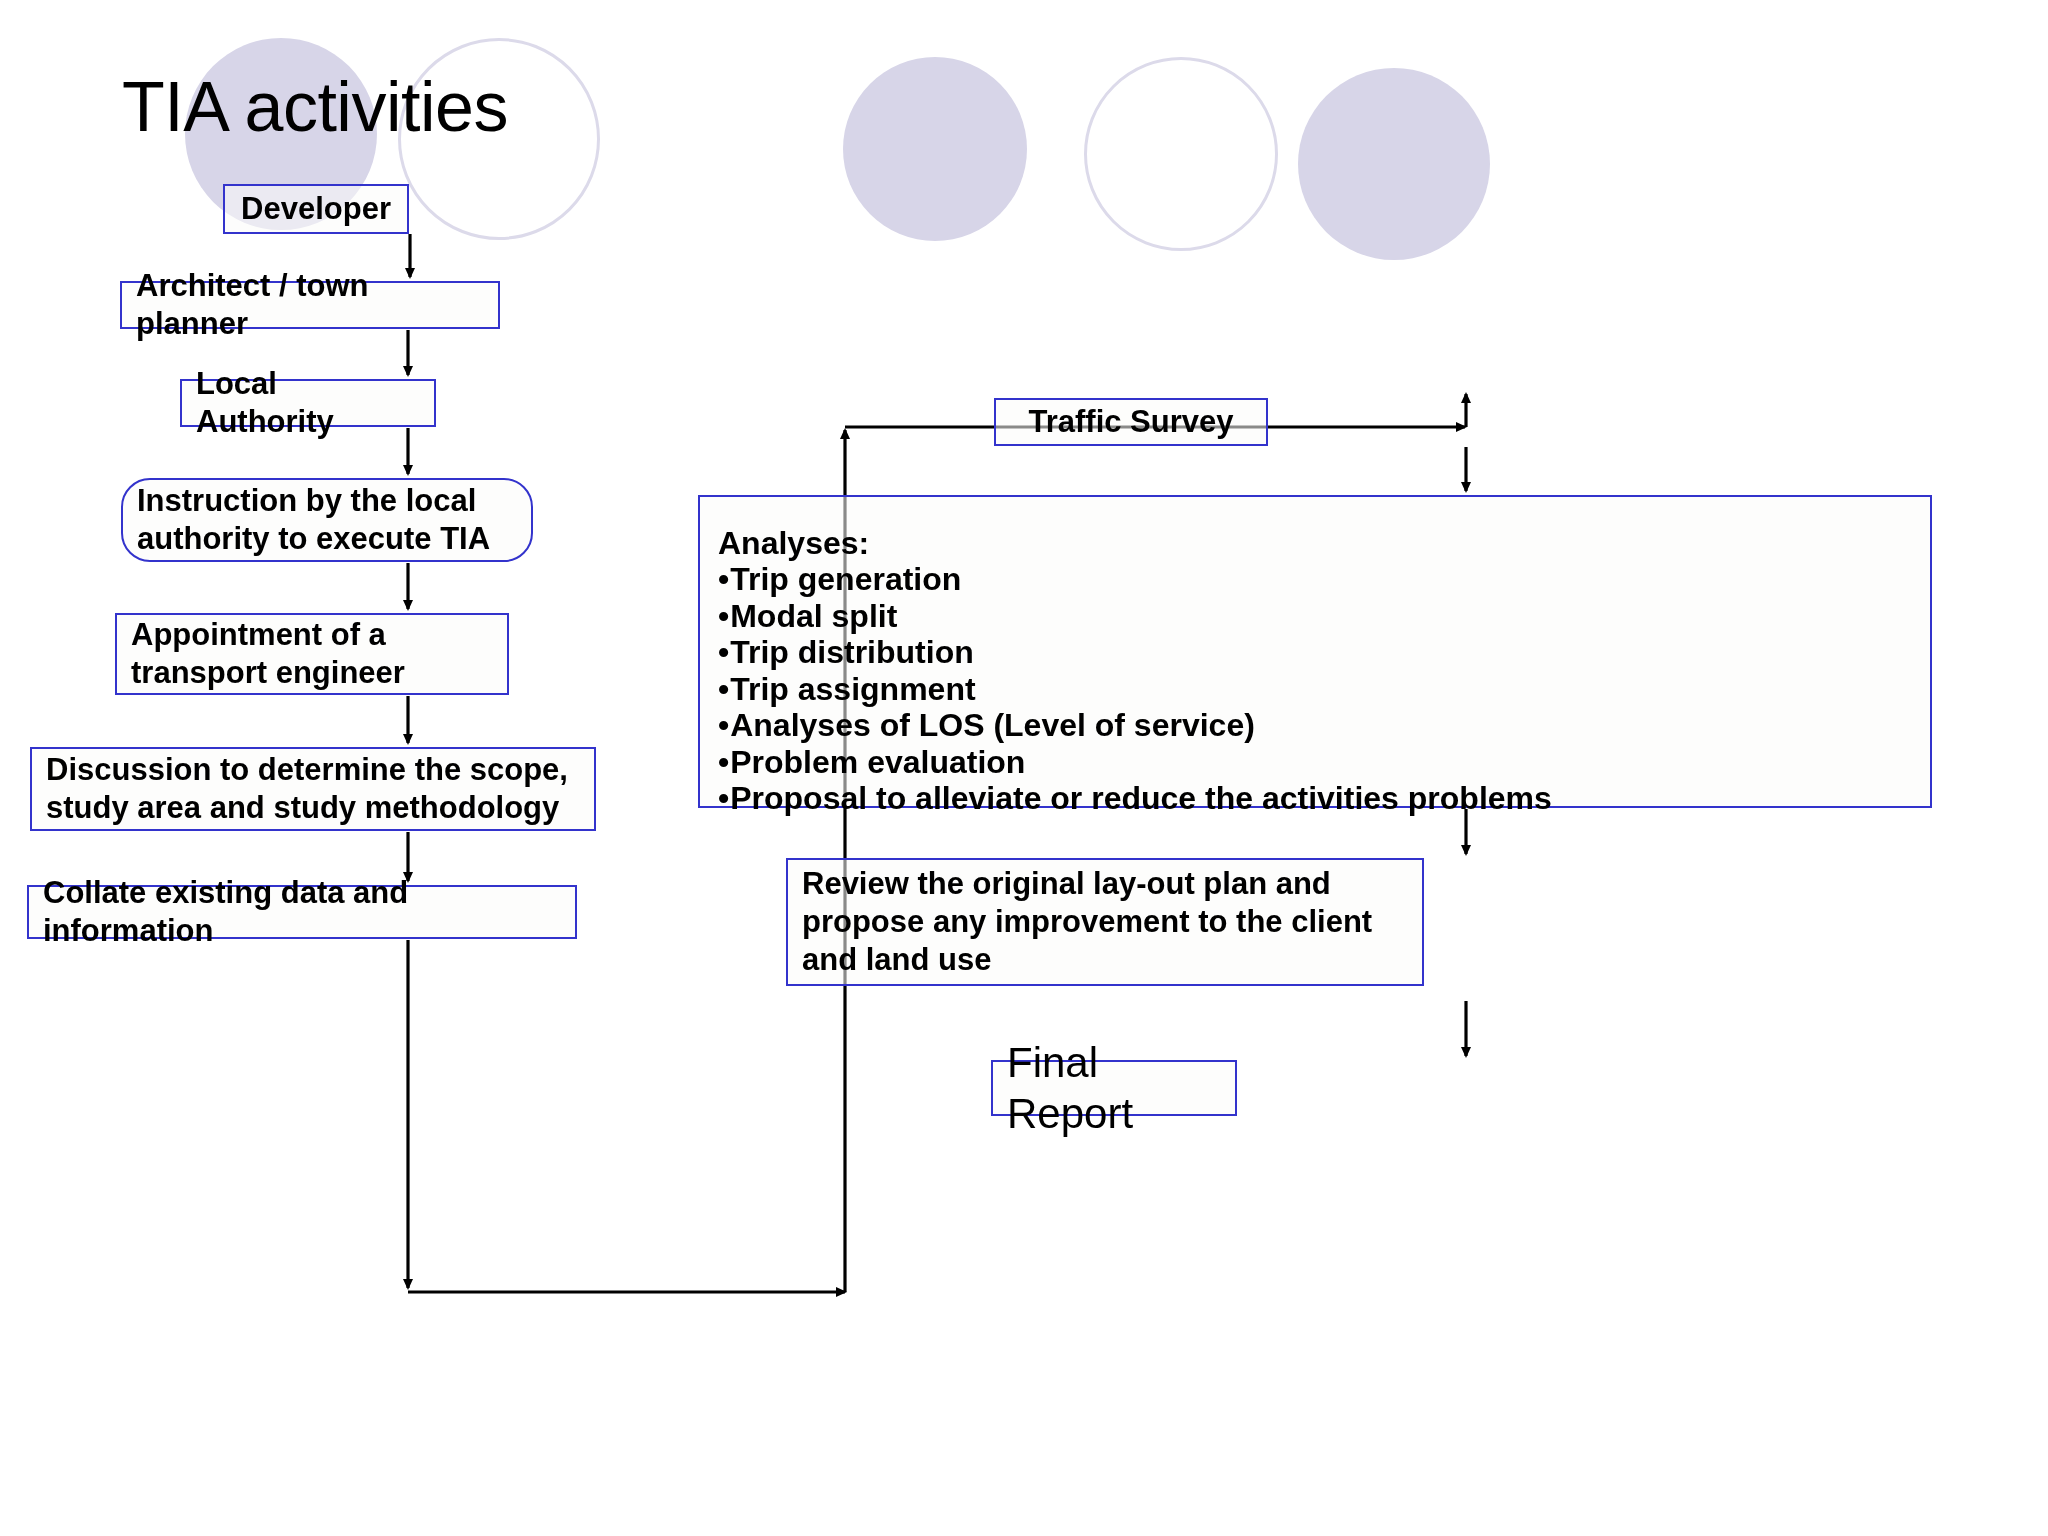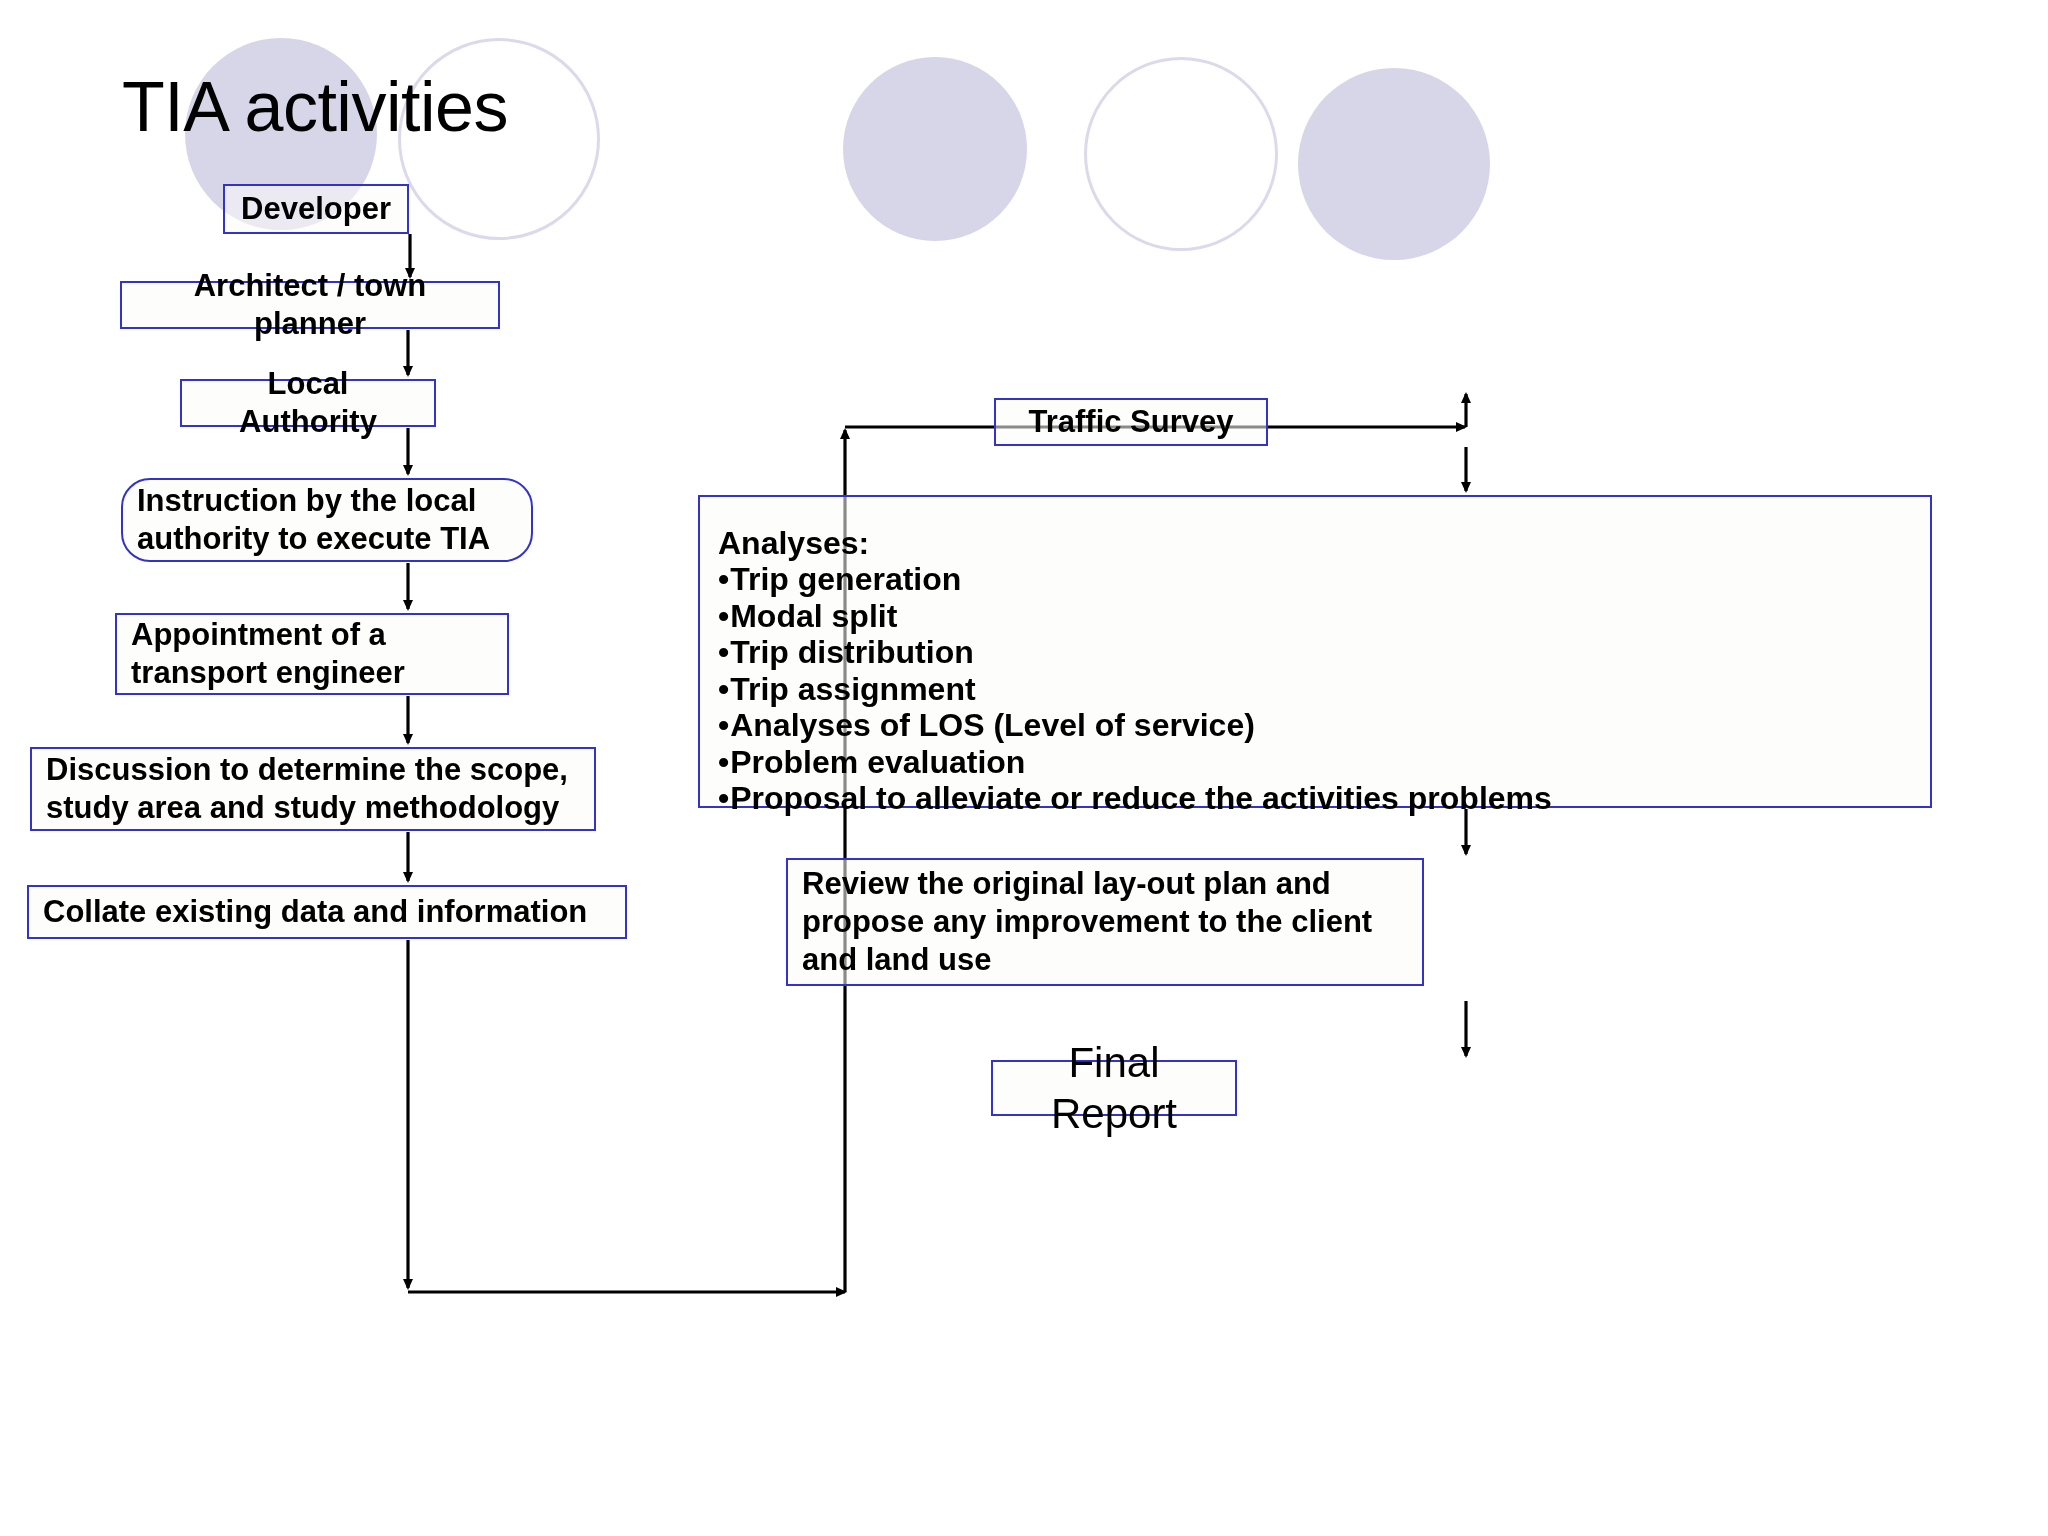--- a/index.html
+++ b/index.html
@@ -35,21 +35,21 @@
     border:2px solid #3333cc;
     background:rgba(252,252,250,0.55);
     color:#000;
     font-weight:bold;
     font-size:31px;
     line-height:1.22;
     display:flex;
     align-items:center;
     padding:6px 14px;
   }
-  .node.center{justify-content:center;text-align:center;}
+  .node.center{justify-content:center;}
   .node.left{justify-content:flex-start;text-align:left;}
   .node .txt{white-space:pre-line;}
   .node.plain{font-weight:400;font-size:42px;}
 
   
   #node-analyses{
     display:block;
     padding:28px 18px 10px 18px;
     font-size:32px;
     line-height:1.14;
@@ -116,21 +116,21 @@
 authority to execute TIA</span>
     </div>
   <div class="node left" id="node-appointment" style="left: 115px; top: 613px; width: 394px; height: 82px;">
       <span class="txt">Appointment of a
 transport engineer</span>
     </div>
   <div class="node left" id="node-discussion" style="left: 30px; top: 747px; width: 566px; height: 84px;">
       <span class="txt">Discussion to determine the scope,
 study area and study methodology</span>
     </div>
-  <div class="node left" id="node-collate" style="left: 27px; top: 885px; width: 600px; height: 54px;">
+  <div class="node left" id="node-collate" style="left: 27px; top: 885px; width: 550px; height: 54px;">
       <span class="txt">Collate existing data and information</span>
     </div>
 
   <div class="node center" id="node-traffic-survey" style="left: 994px; top: 398px; width: 274px; height: 48px;">
       <span class="txt">Traffic Survey</span>
     </div>
 
   <div class="node" id="node-analyses" style="left: 698px; top: 495px; width: 1234px; height: 313px;">
     <div class="heading">Analyses:</div>
     <ul>

